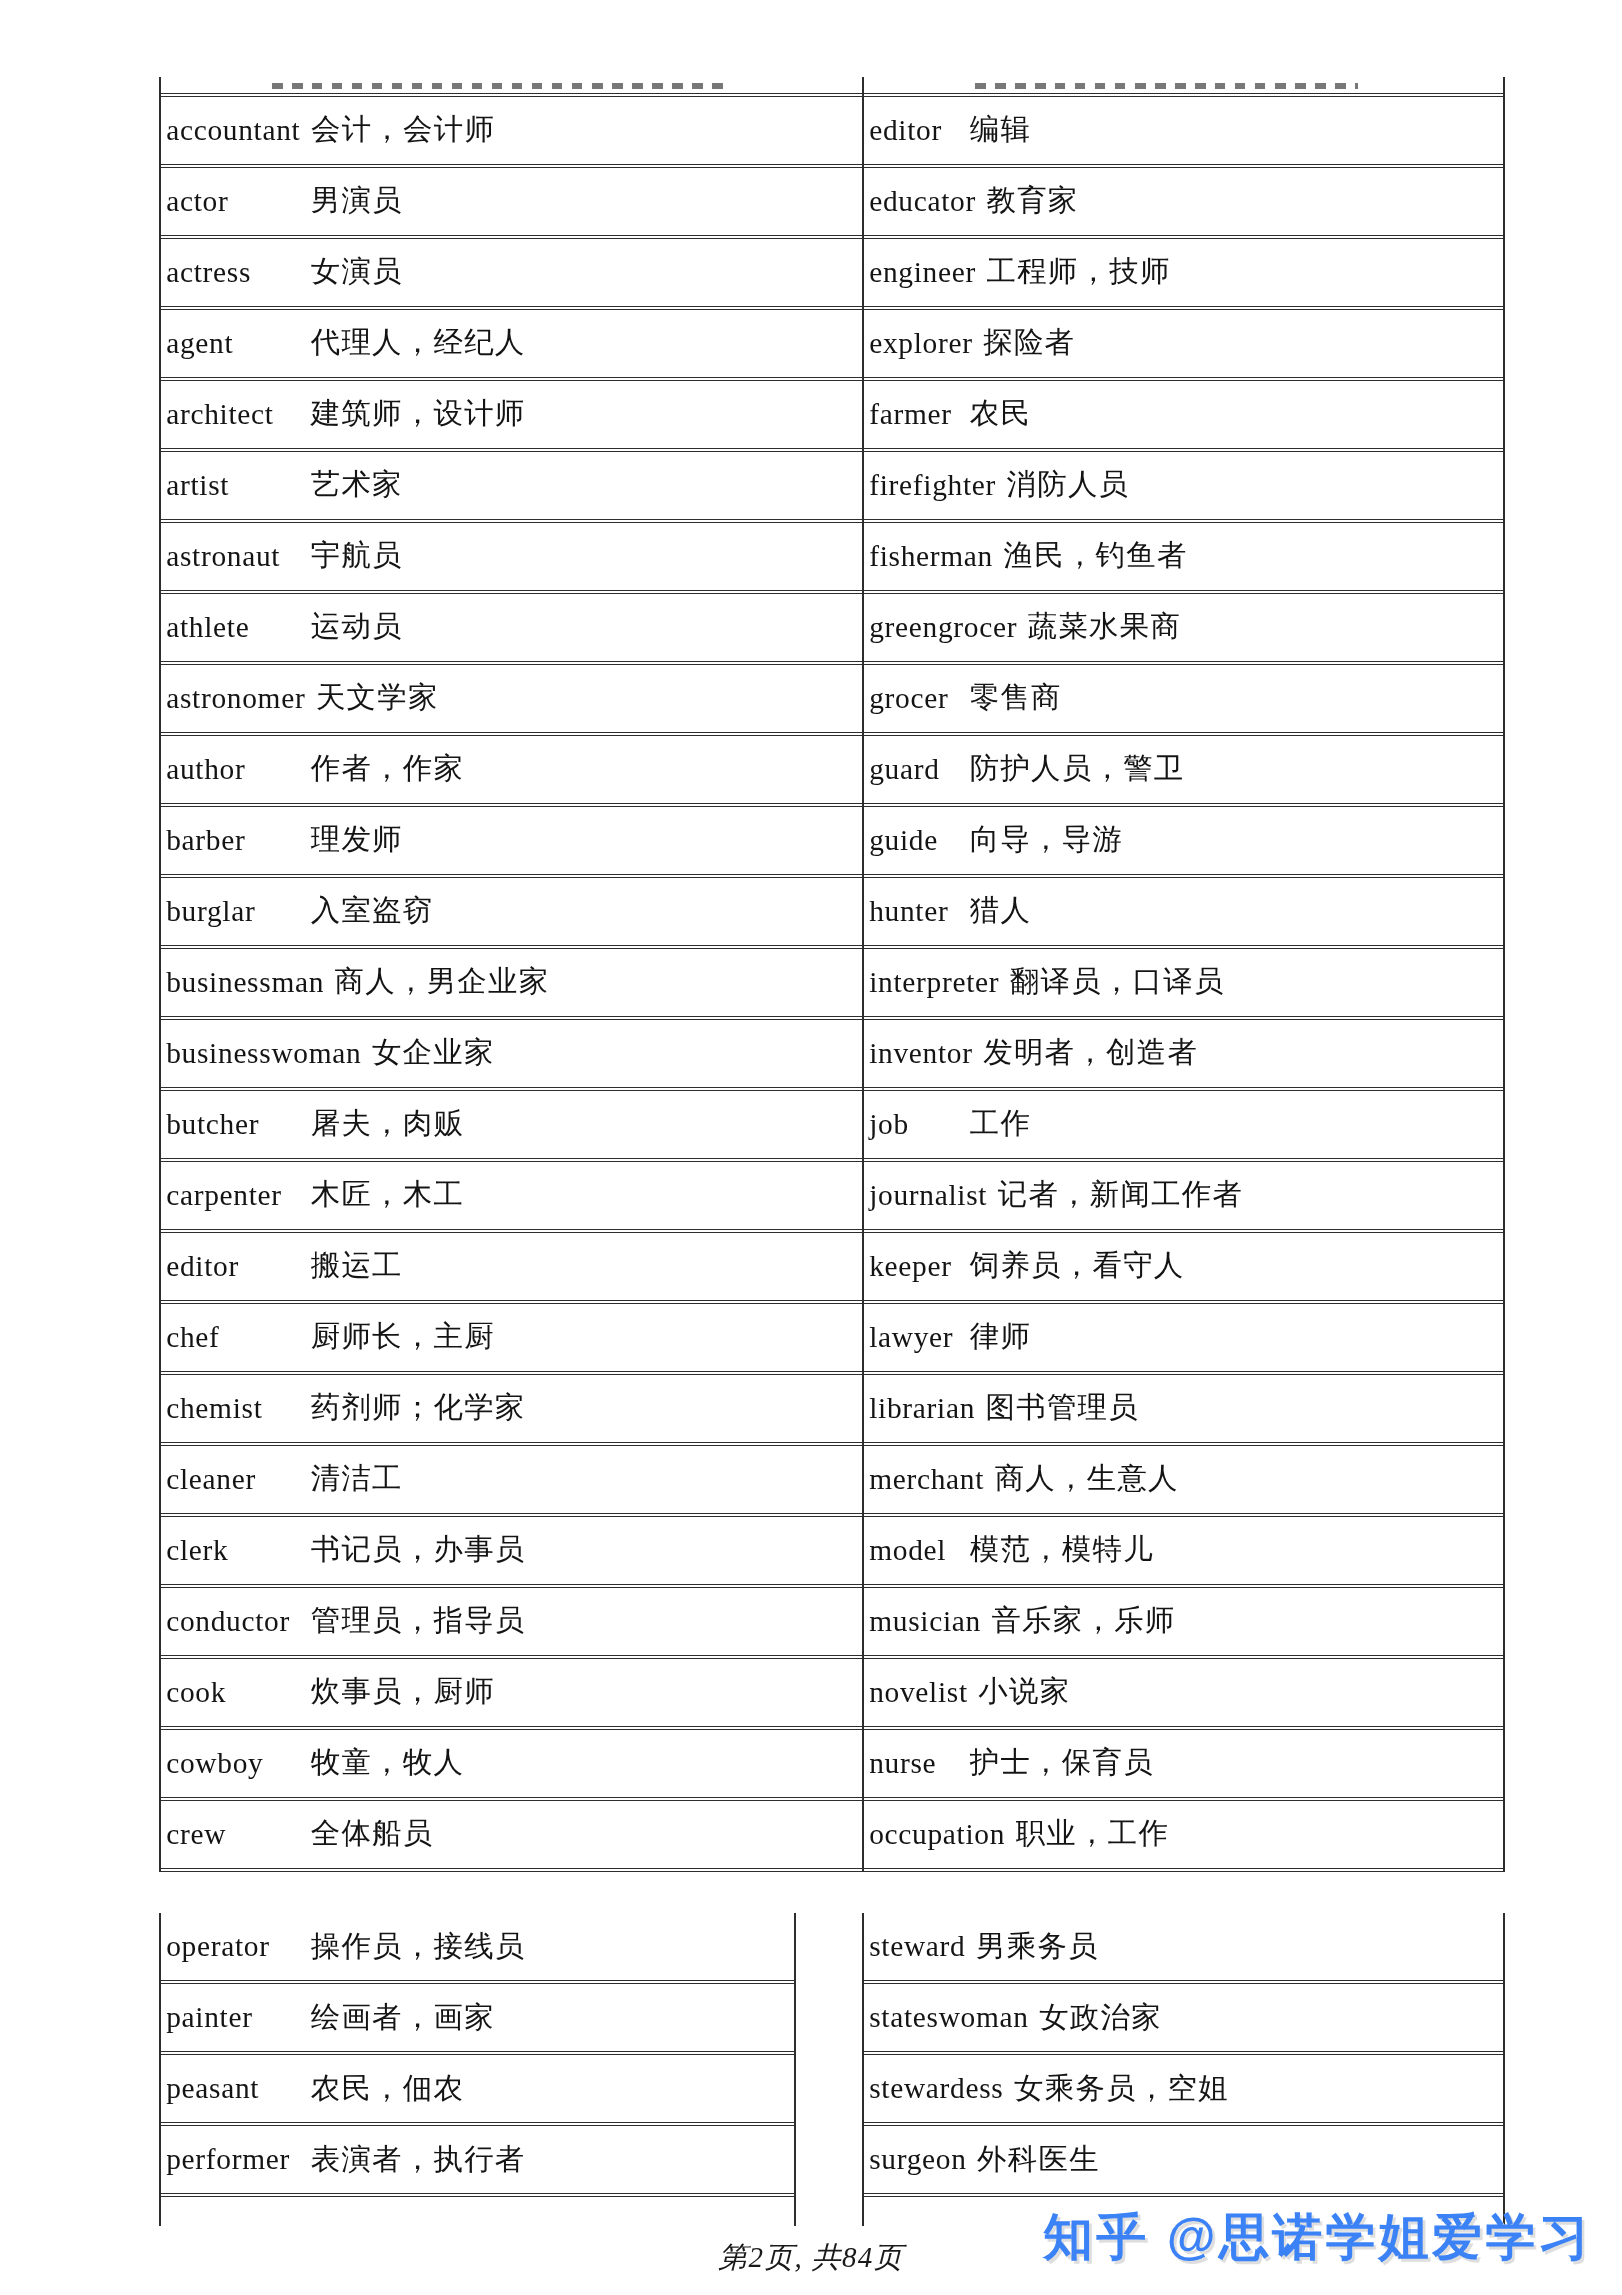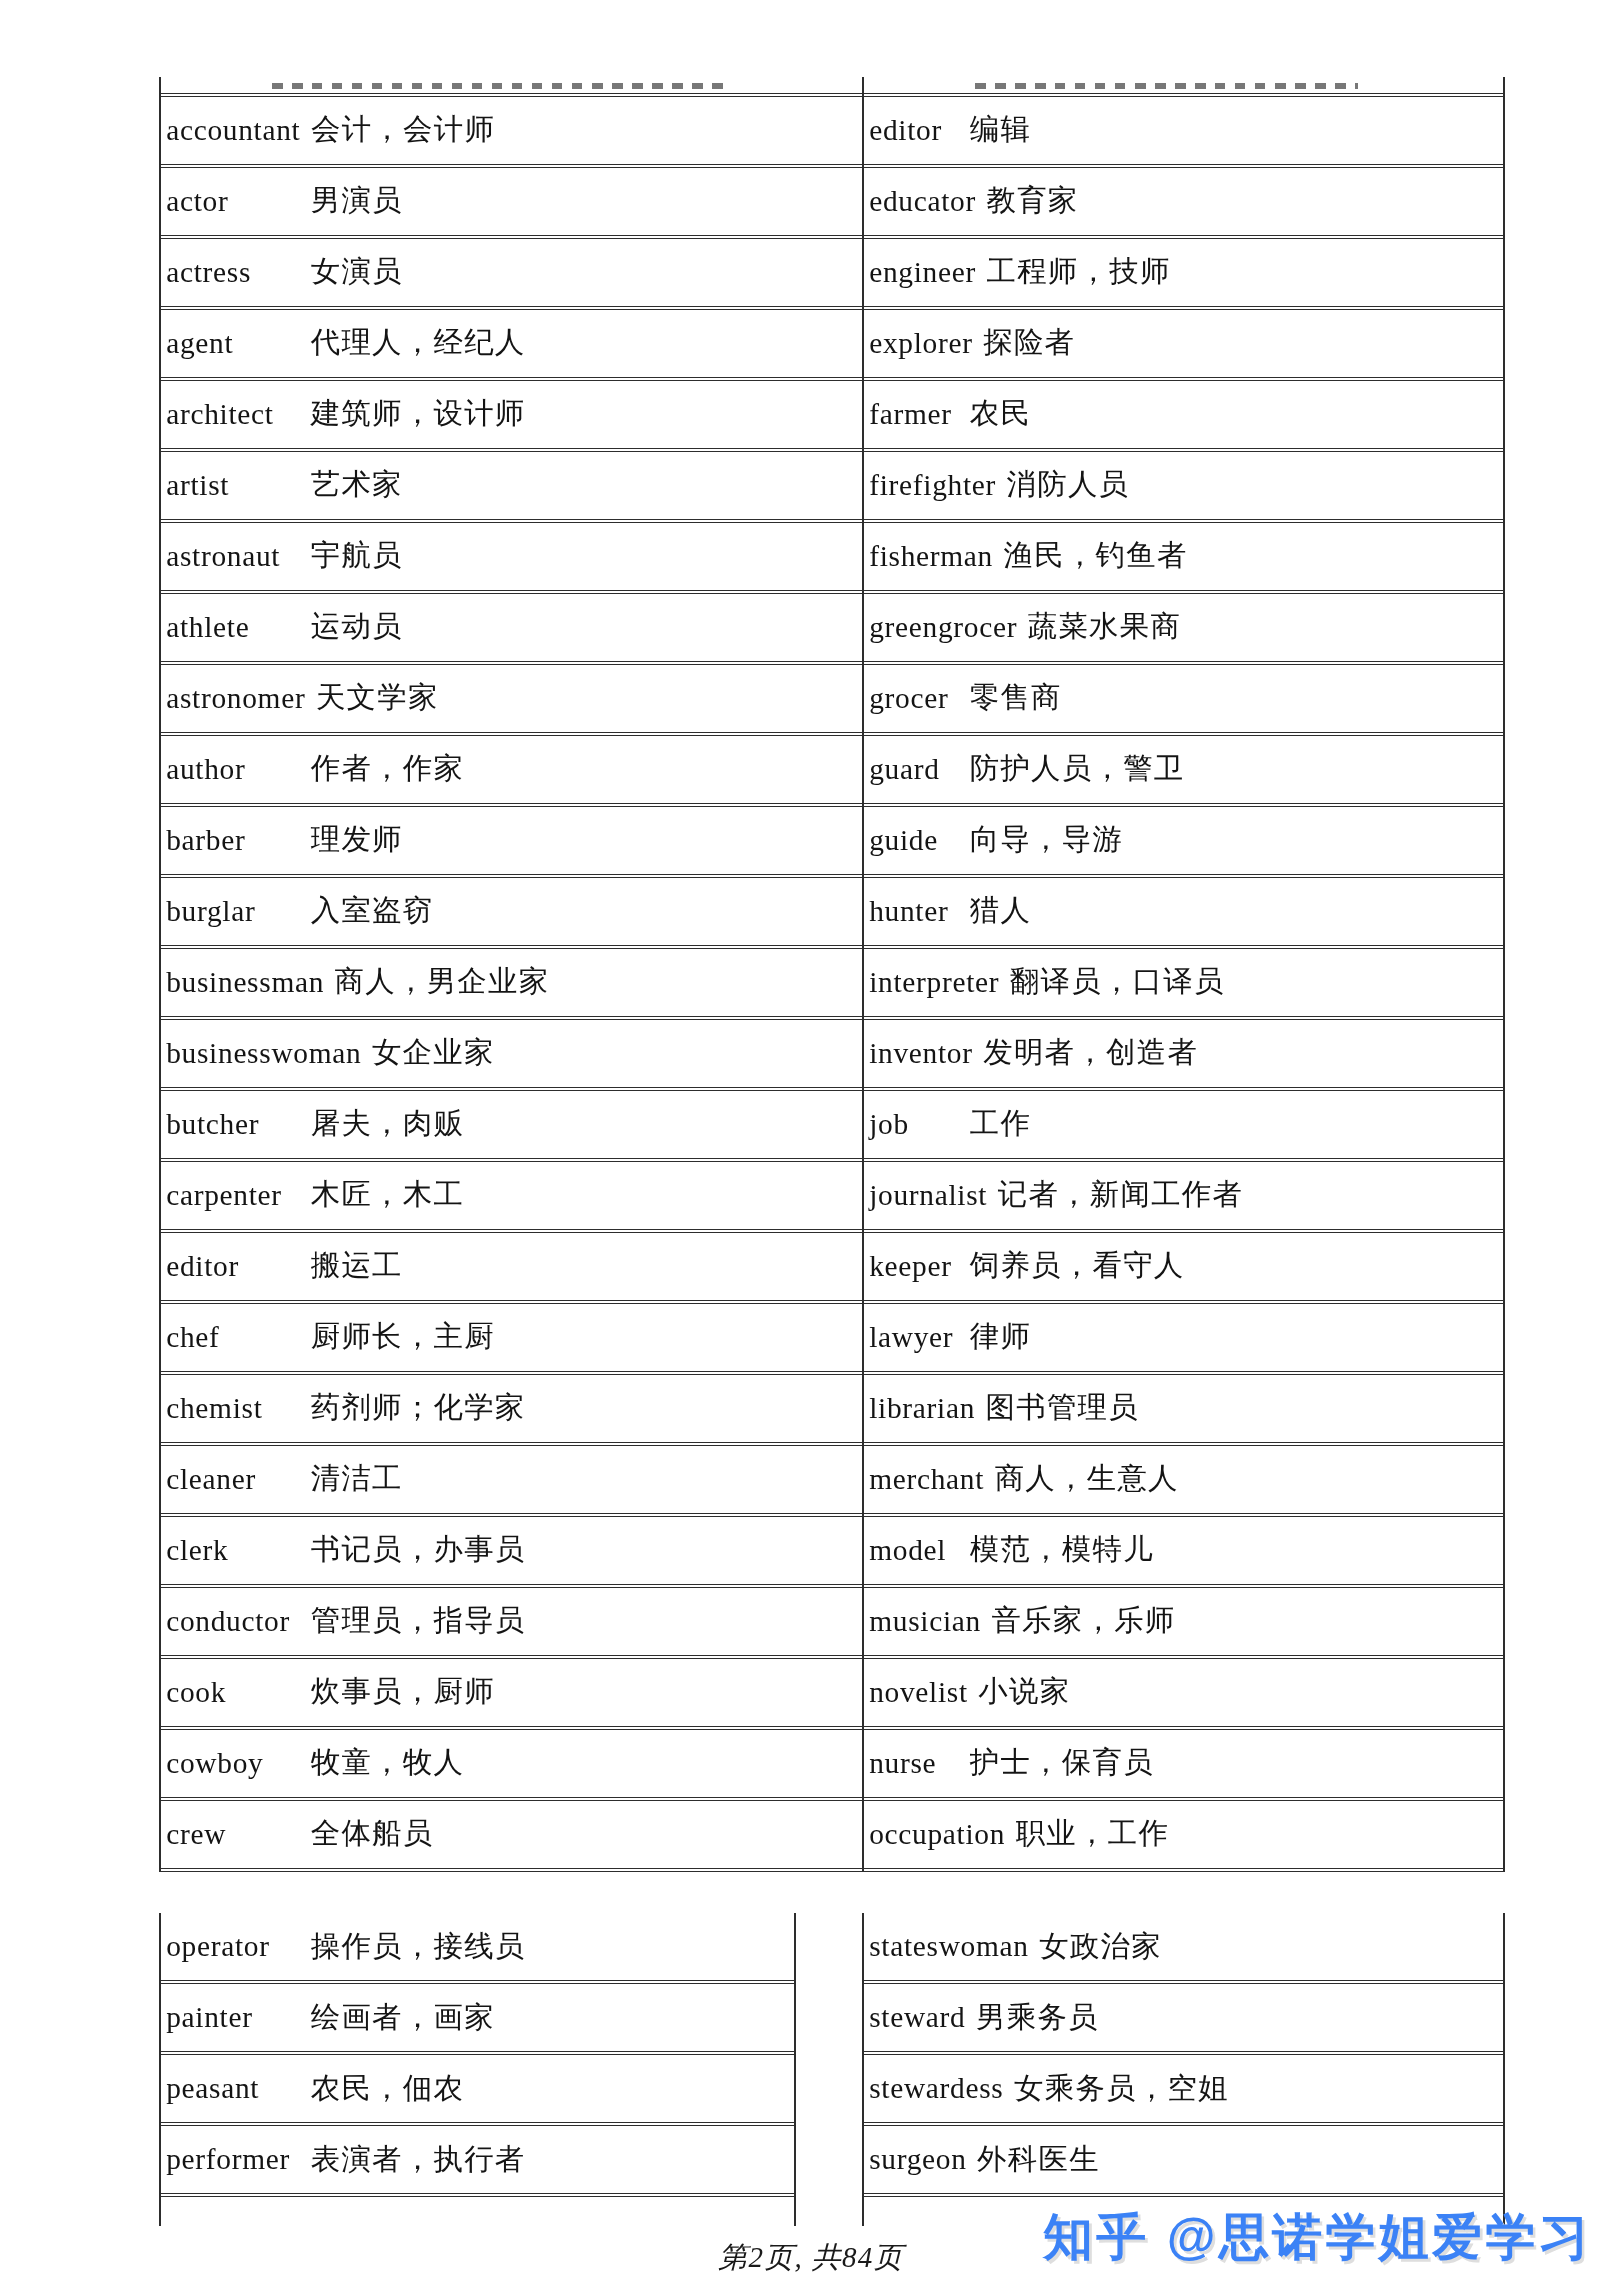--- a/index.html
+++ b/index.html
@@ -279,26 +279,26 @@
         <span class="word">performer</span>
         <span class="meaning">表演者，执行者</span>
       </div>
     </div>
   <div class="open-row"></div>
 </div>
 
 <div class="vtable t-right" id="tbl-bottom-right">
   <div>
       <div class="row">
+        <span class="word">steward</span>
+        <span class="meaning">男乘务员</span>
+      </div>
+      <div class="row">
         <span class="word">stateswoman</span>
         <span class="meaning">女政治家</span>
-      </div>
-      <div class="row">
-        <span class="word">steward</span>
-        <span class="meaning">男乘务员</span>
       </div>
       <div class="row">
         <span class="word">stewardess</span>
         <span class="meaning">女乘务员，空姐</span>
       </div>
       <div class="row">
         <span class="word">surgeon</span>
         <span class="meaning">外科医生</span>
       </div>
     </div>

